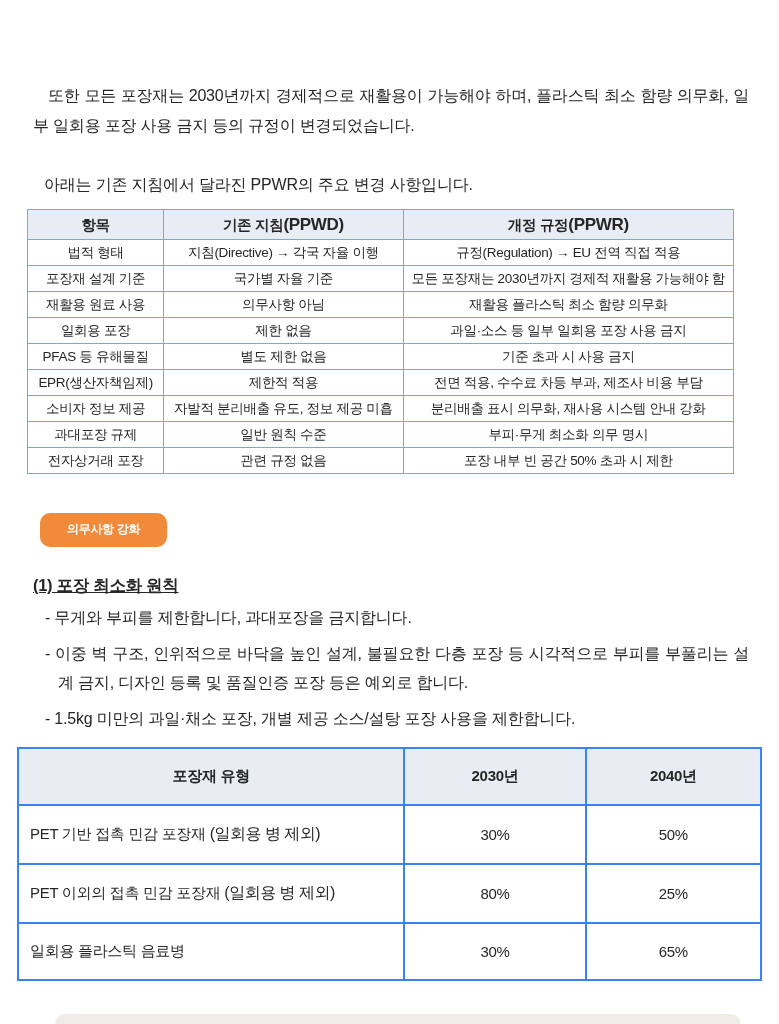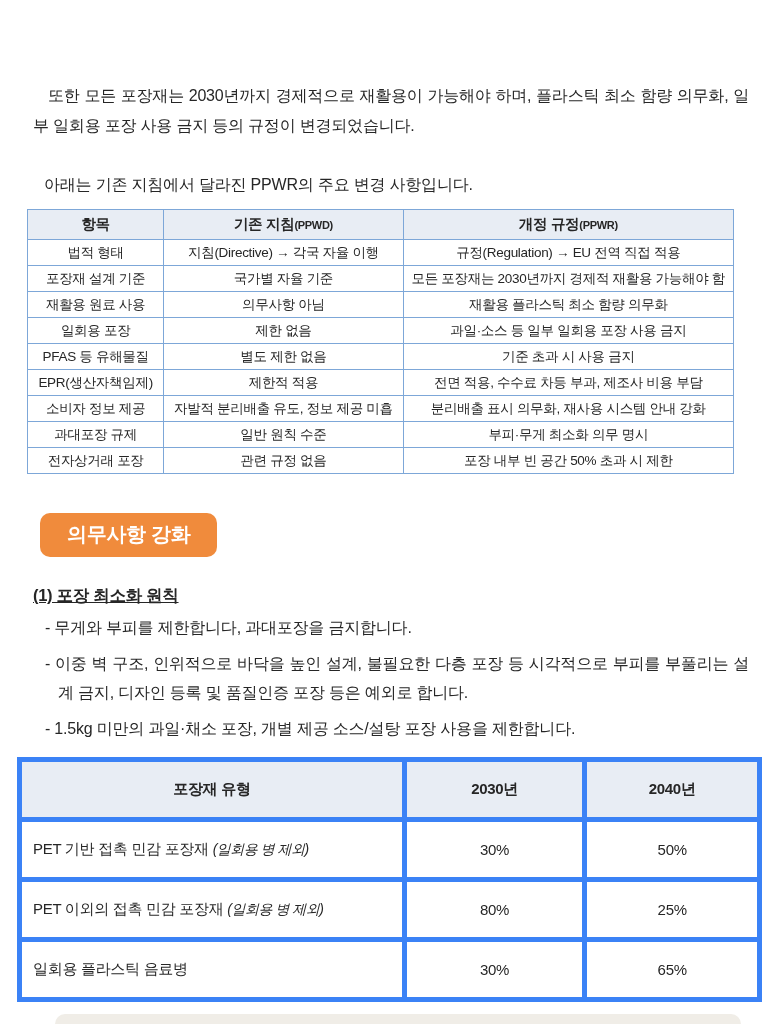--- a/index.html
+++ b/index.html
@@ -29,26 +29,26 @@
     border:1px solid #7da7d8; text-align:center; vertical-align:middle;
     padding:3px 5px; overflow:hidden; white-space:nowrap;
   }
   table.cmp th {
     background:#e8edf4; font-size:14.5px; font-weight:bold; height:30px;
   }
   table.cmp td { height:26px; }
   table.cmp .c1 { width:19.3%; }
   table.cmp .c2 { width:33.9%; }
   table.cmp .c3 { width:46.8%; }
-  .hdr-paren { font-size:11px; font-weight:bold; }
+  .hdr-paren { font-size:17px; font-weight:bold; }
   
   .badge {
     display:inline-block; margin:39px 0 0 40px;
     background:#f08b3c; color:#ffffff;
-    font-size:20px; font-weight:bold; letter-spacing:-0.3px;
+    font-size:12px; font-weight:bold; letter-spacing:-0.3px;
     padding:8px 27px 9px 27px; border-radius:10px;
   }
   
   .section { margin:0 30px 0 33px; }
   .sec-title { font-size:16.5px; font-weight:bold; letter-spacing:-0.3px; }
   .sec-1 .sec-title { margin-top:28px;text-decoration:underline; }
   .sec-2 .sec-title { margin-top:36px; }
   .sec-3 .sec-title { margin-top:37px; }
   .bullet {
     margin-left:12px; padding-left:13px; text-indent:-13px;
@@ -59,30 +59,30 @@
     margin-left:25px; font-size:16px; line-height:1.85;
     letter-spacing:-0.2px; text-align:justify;
   }
   
   table.std {
     margin:13px 0 0 17px; width:745px;
     border-collapse:collapse; table-layout:fixed;
     font-size:15px; letter-spacing:-0.3px;
   }
   table.std th, table.std td {
-    border:5px solid #3b82f6; text-align:center; vertical-align:middle;
+    border:2px solid #3b82f6; text-align:center; vertical-align:middle;
     padding:18px 6px; white-space:nowrap; overflow:hidden;
   }
   table.std th { background:#e8edf4; font-weight:bold; height:32px; font-size:15px; }
   table.std td { height:28px; }
   table.std td.left { text-align:left; padding-left:11px; }
   table.std .c1 { width:52.0%; }
   table.std .c2 { width:24.4%; }
   table.std .c3 { width:23.6%; }
-  .note-italic { font-style:italic; font-size:14px; letter-spacing:-0.5px; }
+  .note-italic { font-size:16px; letter-spacing:-0.5px; }
   
   .bottom-cut-box {
     position:absolute; left:55px; width:686px; bottom:-8px; height:18px;
     background:#f0ede7; border-radius:10px 10px 0 0;
   }
 </style>
 </head>
 <body>
 
 <div class="page">

